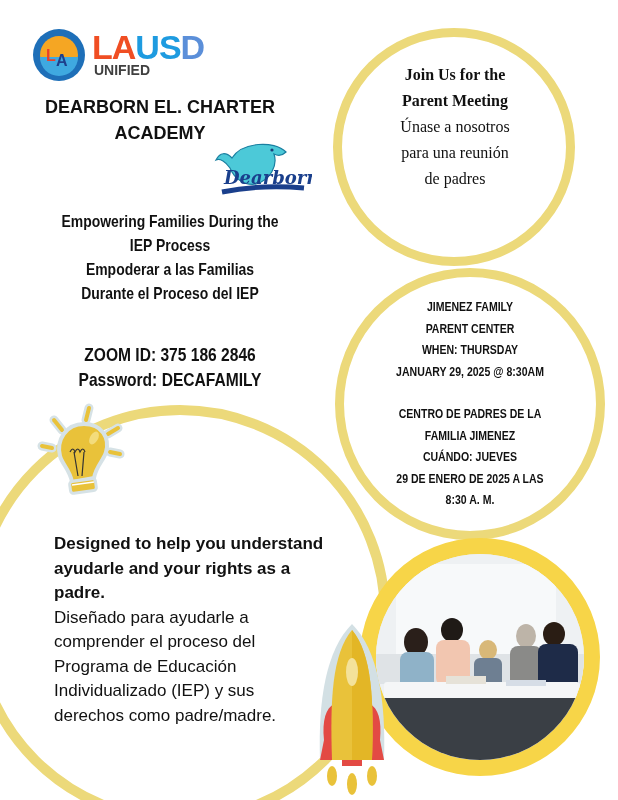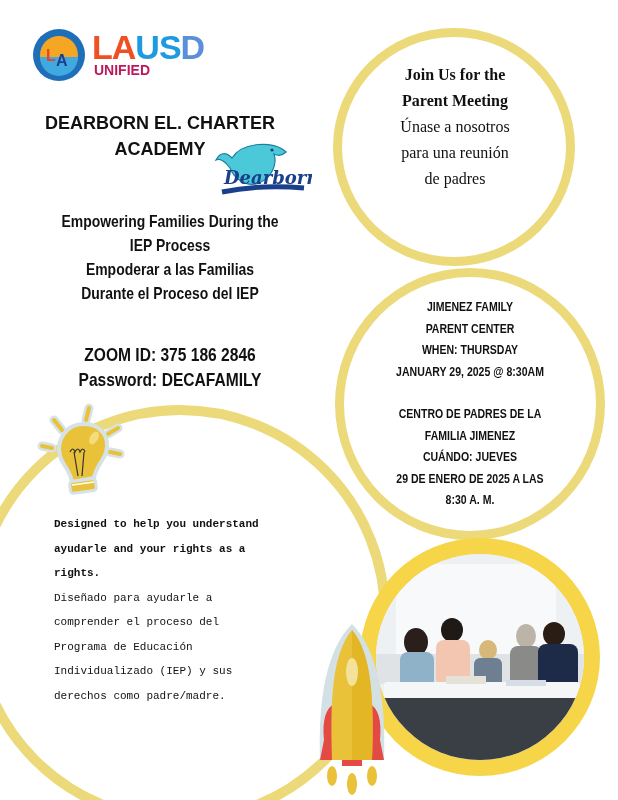--- a/index.html
+++ b/index.html
@@ -10,35 +10,35 @@
   .ring-mid { left: 335px; top: 268px; width: 270px; height: 272px; border: 9px solid #ecd97a; }
   .ring-big { left: -30px; top: 405px; width: 420px; height: 420px; border: 10px solid #ecd97a; }
   .ring-photo { left: 360px; top: 538px; width: 240px; height: 238px; border: 16px solid #f7d548; overflow: hidden; background: #e8ecef; }
 
   .logo-wrap { left: 32px; top: 28px; width: 200px; height: 56px; }
   .seal { position: absolute; left: 0; top: 0; width: 54px; height: 54px; }
   .lausd { position: absolute; left: 60px; top: 0; font-family: "Liberation Sans", sans-serif; font-weight: 700; font-size: 34px; letter-spacing: -1px; line-height: 38px; }
   .lausd .la { color: #f04e23; }
   .lausd .usd { color: #1e9be0; }
   .lausd .d { color: #5b8fd9; }
-  .unified { position: absolute; left: 62px; top: 34px; font-family: "Liberation Sans", sans-serif; font-weight: 700; color: #be185d; font-size: 14px; line-height: 16px; }
+  .unified { position: absolute; left: 62px; top: 34px; font-family: "Liberation Sans", sans-serif; font-weight: 700; color: #404040; font-size: 14px; line-height: 16px; }
 
-  .school { left: 20px; top: 110px; width: 280px; text-align: center; font-family: "Liberation Sans", sans-serif; font-weight: 700; font-size: 18px; line-height: 26px; }
+  .school { left: 20px; top: 94px; width: 280px; text-align: center; font-family: "Liberation Sans", sans-serif; font-weight: 700; font-size: 18px; line-height: 26px; }
   .dolphin { left: 212px; top: 138px; width: 100px; height: 66px; }
 
   .headline { left: 20px; top: 210px; width: 300px; text-align: center; font-family: "Liberation Sans", sans-serif; font-weight: 700; font-size: 17px; line-height: 24px; transform: scaleX(0.82); transform-origin: center top; }
   .zoom { left: 20px; top: 342px; width: 300px; text-align: center; font-family: "Liberation Sans", sans-serif; font-weight: 700; font-size: 19px; line-height: 25px; transform: scaleX(0.82); transform-origin: center top; }
 
   .join { left: 345px; top: 62px; width: 220px; text-align: center; font-family: Liberation Serif, serif; font-size: 16px; line-height: 26px; }
   .join .b { font-weight: 700; }
 
   .when { left: 345px; top: 296px; width: 250px; text-align: center; font-family: "Liberation Sans", sans-serif; font-weight: 700; font-size: 13.5px; line-height: 21.5px; transform: scaleX(0.78); transform-origin: center top; }
   .when .gap { height: 21px; }
 
-  .desc { left: 54px; top: 512px; width: 300px; font-family: Liberation Mono, monospace; font-size: 11px; line-height: 24.5px; }
+  .desc { left: 54px; top: 532px; width: 300px; font-family: Liberation Sans, sans-serif; font-size: 17px; line-height: 24.5px; }
   .desc .b { font-weight: 700; }
 
   .bulb { left: 34px; top: 402px; width: 100px; height: 108px; }
   .rocket { left: 312px; top: 620px; width: 80px; height: 182px; }
 </style>
 </head>
 <body>
 
 <div class="ring ring-big"></div>
 <div class="ring ring-top"></div>
@@ -119,21 +119,21 @@
   <path d="M50 22 C68 22 76 36 72 50 C70 58 62 64 60 76 L38 80 C36 68 28 62 26 54 C22 38 32 22 50 22 Z" fill="#e9c23a" stroke="#d6e2e6" stroke-width="4"></path>
   <ellipse cx="60" cy="36" rx="4" ry="7" fill="#f3dc7c" transform="rotate(30 60 36)"></ellipse>
   <path d="M36 50 q3 -6 5 0 q3 -6 5 0 q3 -6 5 0 M40 50 L44 74 M50 50 L48 74" stroke="#333" stroke-width="1.2" fill="none"></path>
   <rect x="36" y="78" width="26" height="12" rx="3" fill="#e9c23a" stroke="#d6e2e6" stroke-width="3" transform="rotate(-8 49 84)"></rect>
   <line x1="38" y1="83" x2="60" y2="80" stroke="#fff" stroke-width="1.5"></line>
 </svg>
 
 <div class="abs desc">
   <div class="b">Designed to help you understand</div>
   <div class="b">ayudarle and your rights as a</div>
-  <div class="b">rights.</div>
+  <div class="b">padre.</div>
   <div>Diseñado para ayudarle a</div>
   <div>comprender el proceso del</div>
   <div>Programa de Educación</div>
   <div>Individualizado (IEP) y sus</div>
   <div>derechos como padre/madre.</div>
 </div>
 
 <div class="ring ring-photo">
   <svg width="208" height="206" viewBox="0 0 208 206">
     <rect width="208" height="206" fill="#eef1f3"></rect>

